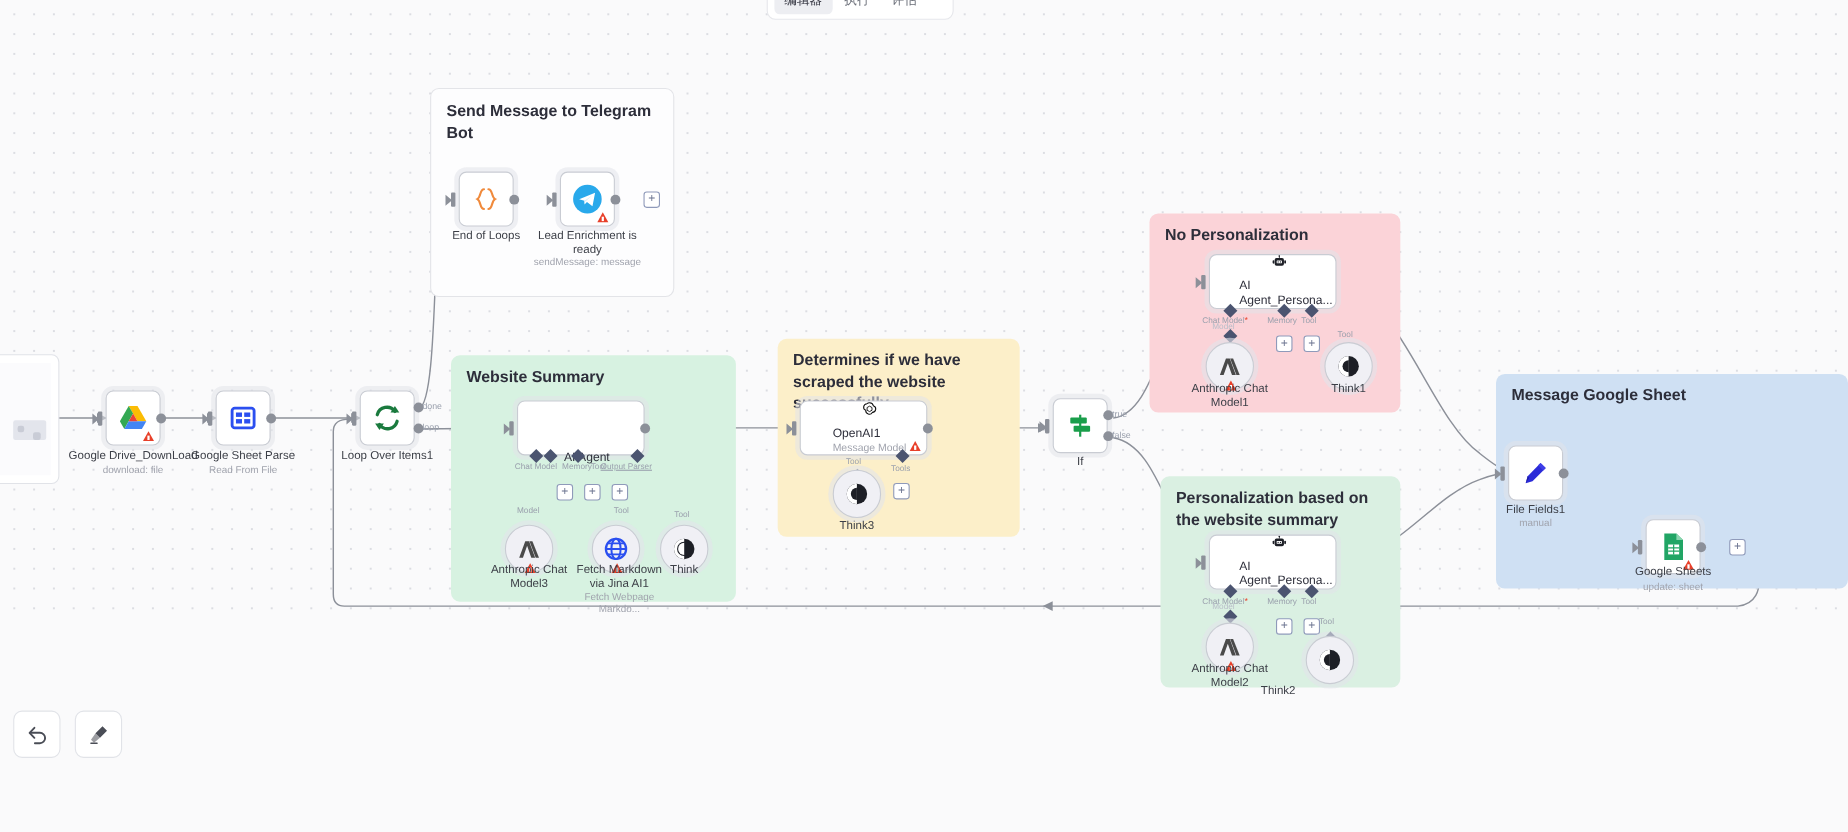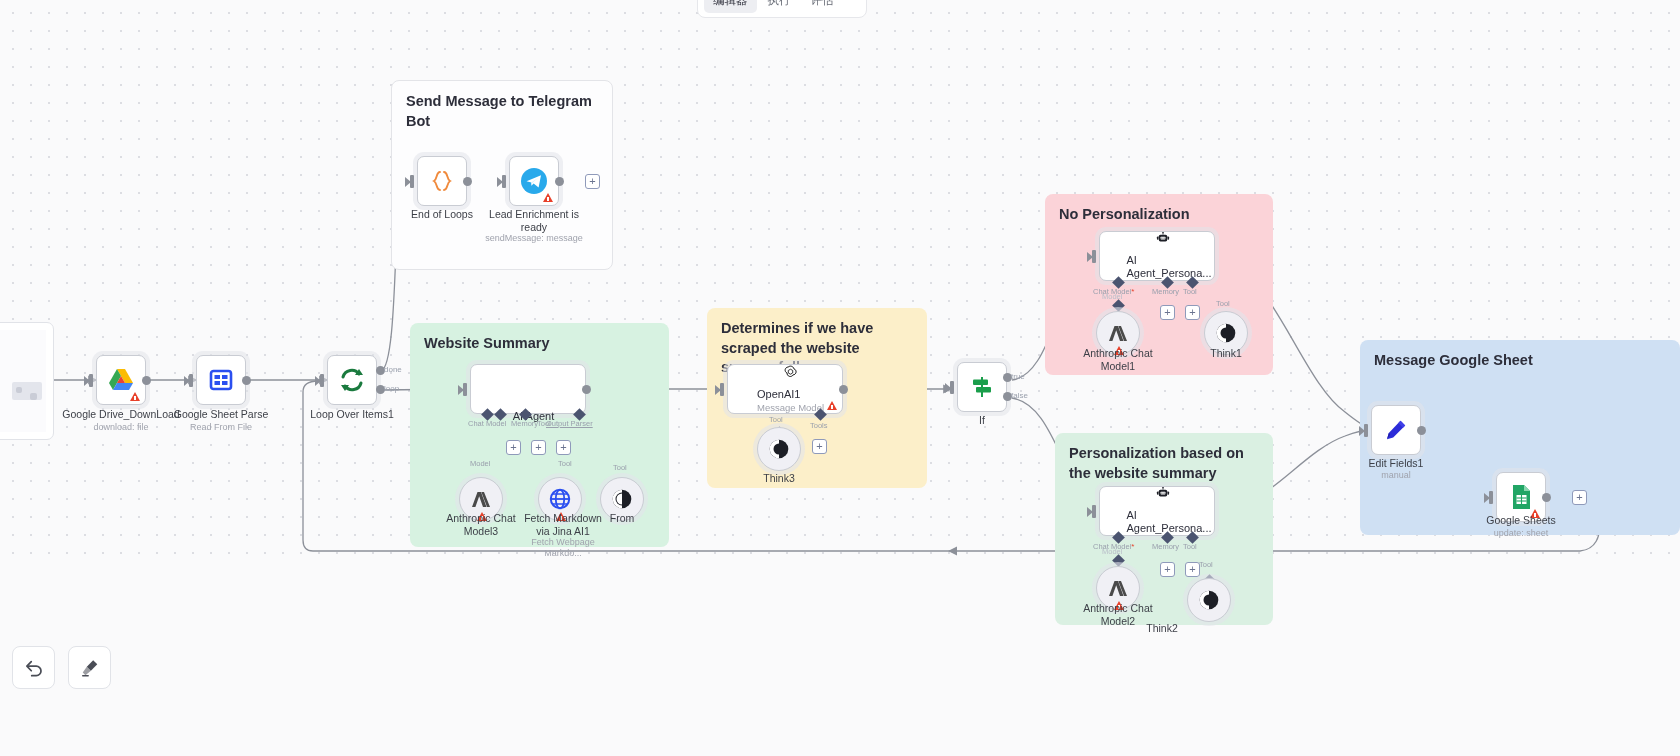--- a/index.html
+++ b/index.html
@@ -473,21 +473,21 @@
 
   <div class="subnode" style="left:600px; top:477px;">
     <svg class="gicon" width="22" height="22" viewBox="0 0 22 22">
       <circle cx="11" cy="11" r="9.3" fill="#1d1f26"></circle>
       <path d="M11 1.7 A9.3 9.3 0 0 0 11 20.3 Z" fill="#fff"></path>
       <path d="M11 4.5 A6.5 6.5 0 0 1 11 17.5 Z" fill="#1d1f26"></path>
       <path d="M11 4.5 A6.5 6.5 0 0 0 11 17.5 Z" fill="#1d1f26"></path>
       <path d="M11 5.5 A5.5 5.5 0 0 0 11 16.5 Z" fill="#fff"></path>
     </svg>
   </div>
-  <div class="node-label" style="left:582px; top:512px; width:80px;">From</div>
+  <div class="node-label" style="left:582px; top:512px; width:80px;">Think</div>
 
   <div class="node wide" style="left:727px; top:364px; width:116px;">
     <svg class="gicon" width="25" height="25" viewBox="0 0 26 26">
       <path d="M13 2.2 C16.3 2.2 19 4.4 19.6 7.4 C22.4 8.3 24.2 11 23.8 13.9 C23.4 16.9 20.9 19.1 17.9 19.2 C16.5 21.7 13.5 22.9 10.7 22 C7.9 21.1 6.1 18.4 6.3 15.5 C3.7 14.4 2.2 11.7 2.7 8.9 C3.2 6.1 5.6 4 8.5 3.9 C9.7 2.8 11.3 2.2 13 2.2 Z" fill="none" stroke="#111" stroke-width="1.9" stroke-linejoin="round"></path>
       <path d="M13 8.2 L17.3 10.6 L17.3 15.4 L13 17.8 L8.7 15.4 L8.7 10.6 Z" fill="none" stroke="#111" stroke-width="1.6"></path>
     </svg>
     <div>
       <div class="node-title-inline">OpenAI1</div>
       <div class="node-sub-inline">Message Model</div>
     </div>
@@ -617,21 +617,21 @@
   </div>
   <div class="node-label" style="left:1122px; top:622px; width:80px;">Think2</div>
 
   <div class="node sq" style="left:1371px; top:405px;">
     <svg class="gicon" width="24" height="24" viewBox="0 0 24 24">
       <path d="M16.5 2.8 L21.2 7.5 L9.2 19.5 L3 21.3 L4.8 15 Z" fill="#2b2bd8"></path>
       <path d="M3 21.3 L4.8 15 L6.2 16.4 Z" fill="#1c1ca8"></path>
       <path d="M16.5 2.8 L21.2 7.5 L19 9.7 L14.3 5 Z" fill="#3f3fe8"></path>
     </svg>
   </div>
-  <div class="node-label" style="left:1356px; top:457px; width:80px;">Edit Fields1</div>
+  <div class="node-label" style="left:1356px; top:457px; width:80px;">File Fields1</div>
   <div class="node-sub" style="left:1356px; top:470px; width:80px;">manual</div>
   <div class="port-in" style="left:1364px; top:424px;"></div>
   <div class="port-out" style="left:1417px; top:426px;"></div>
 
   <div class="node sq" style="left:1496px; top:472px;">
     <svg class="gicon" width="24" height="26" viewBox="0 0 24 26">
       <path d="M4 1 H15 L21 7 V25 H4 Z" fill="#21a565"></path>
       <path d="M15 1 L21 7 H15 Z" fill="#8ad6b0"></path>
       <rect x="7.5" y="11" width="10" height="9" fill="#fff"></rect>
       <line x1="12.5" y1="11" x2="12.5" y2="20" stroke="#21a565" stroke-width="1.1"></line>

